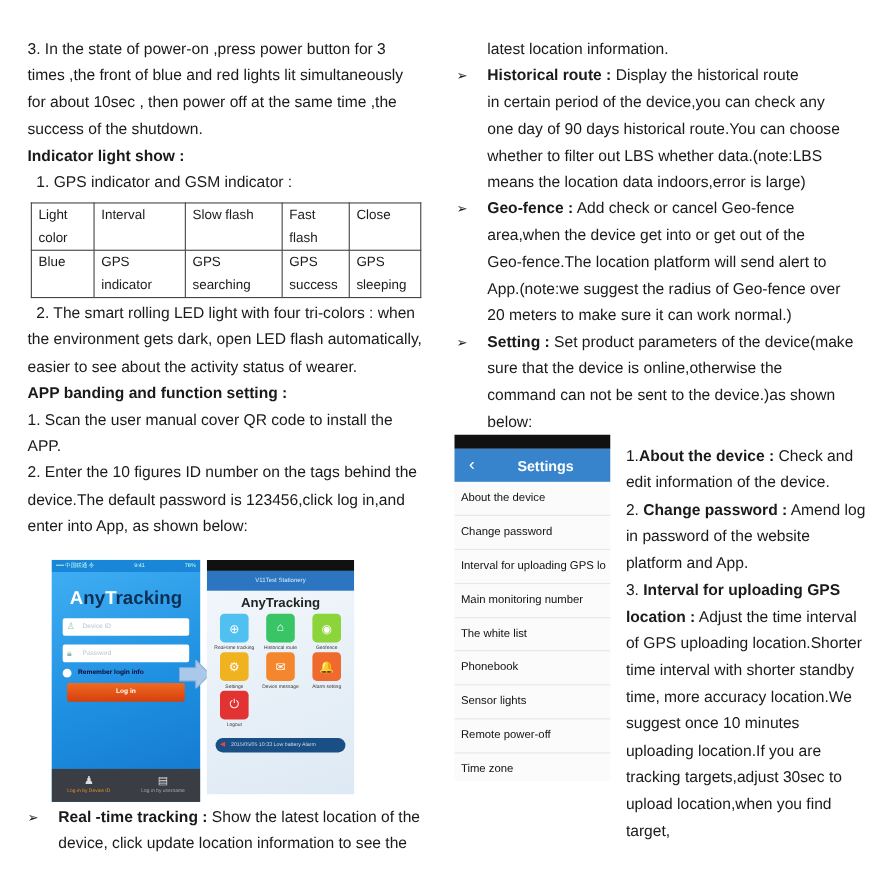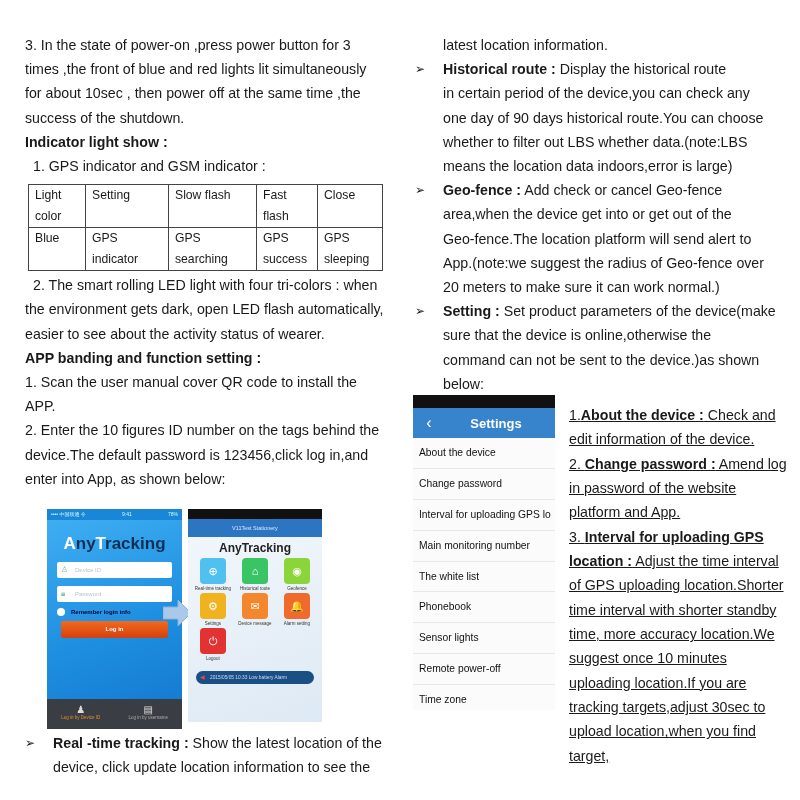--- a/index.html
+++ b/index.html
@@ -45,39 +45,39 @@
   .p2-alarm { margin:10px 8px 0; height:13px; background:#1a4f86; border-radius:7px; color:#cde; font-size:4.8px; line-height:13px; padding-left:14px; position:relative; }
   .p2-alarm .spk { position:absolute; left:4px; color:#e44; font-size:6px; }
   
   .settings { position:absolute; left:413px; top:395px; width:142px; height:315px; background:#fbfbfb; overflow:hidden; }
   .s-black { height:13px; background:#111; }
   .s-head { height:30px; background:#3784cc; color:#fff; display:flex; align-items:center; }
   .s-head .back { width:32px; text-align:center; font-size:16px; }
   .s-head .title { flex:1; text-align:center; font-weight:bold; font-size:13px; padding-right:8px; }
   .s-item { height:29.9px; line-height:29.9px; border-bottom:1px solid #e7e7e7; font-size:10.3px; padding-left:6px; white-space:nowrap; overflow:hidden; color:#111; }
   #r2 { position:absolute; left:569px; top:403px; width:225px; font-size:14.2px; line-height:24.35px; }
-  #r2 p { margin:0;text-decoration:underline; }
+  #r2 p { margin:0; }
   #left-bottom { position:absolute; left:25px; top:731px; width:365px; font-size:14.2px; line-height:24.2px; }
 </style>
 </head>
 <body>
 
 <div id="left" class="col">
   <p>3. In the state of power-on ,press power button for 3</p>
   <p>times ,the front of blue and red lights lit simultaneously</p>
   <p>for about 10sec , then power off at the same time ,the</p>
   <p>success of the shutdown.</p>
   <p class="b">Indicator light show :</p>
   <p class="indent1">1. GPS indicator and GSM indicator :</p>
 
   <table class="ind">
     <tbody>
         <tr>
       <td>Light color</td>
-      <td>Setting</td>
+      <td>Interval</td>
       <td>Slow flash</td>
       <td>Fast flash</td>
       <td>Close</td>
     </tr>
     <tr>
       <td>Blue</td>
       <td>GPS indicator</td>
       <td>GPS searching</td>
       <td>GPS success</td>
       <td>GPS sleeping</td>

